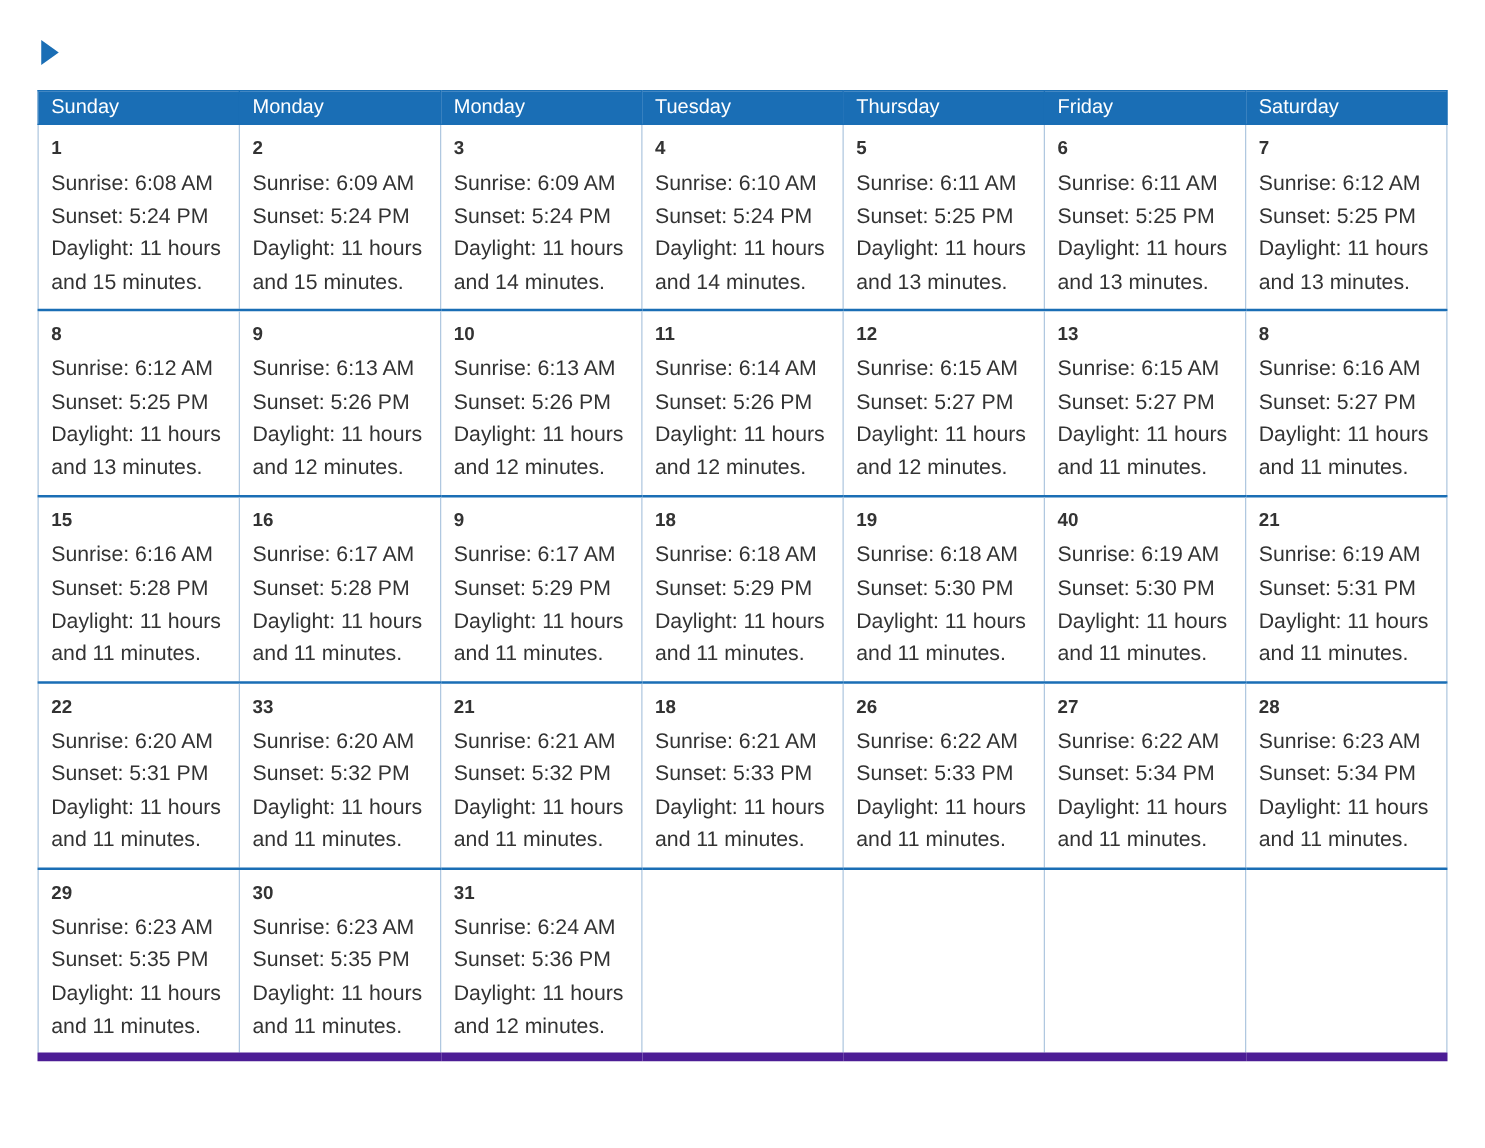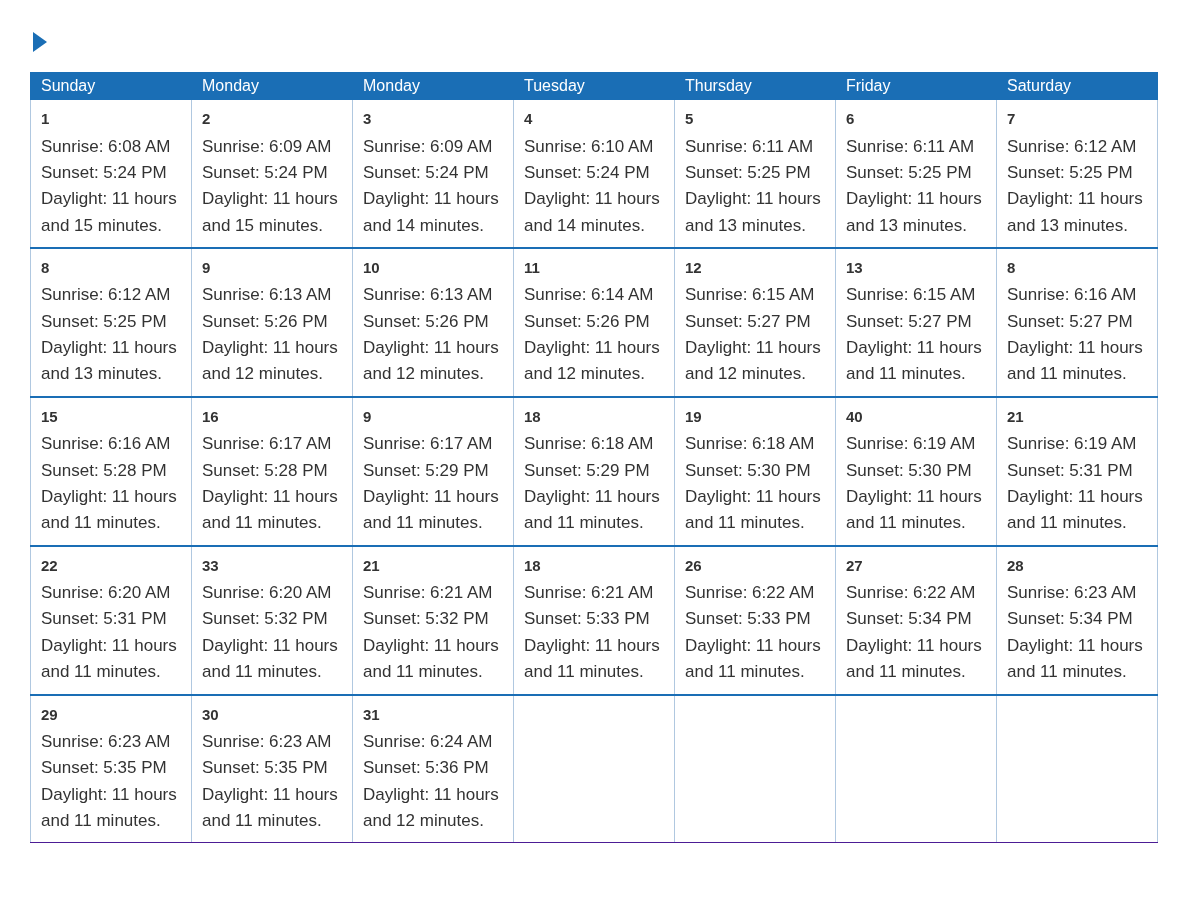--- a/index.html
+++ b/index.html
@@ -80,21 +80,21 @@
       width: 14.28%;
       min-height: 100px;
       font-size: 13px;
       color: #333;
       line-height: 1.5;
     }
     .calendar-table tr td {
       border-bottom: 2px solid #1a6eb5;
     }
     .calendar-table tbody tr:last-child td {
-      border-bottom: 1px solid #4c1d95;
+      border-bottom: 7px solid #4c1d95;
       border-radius: 22px;
     }
     .day-number {
       font-size: 15px;
       font-weight: bold;
       display: block;
       margin-bottom: 3px;
     }
     .day-info {
       font-size: 17px;

